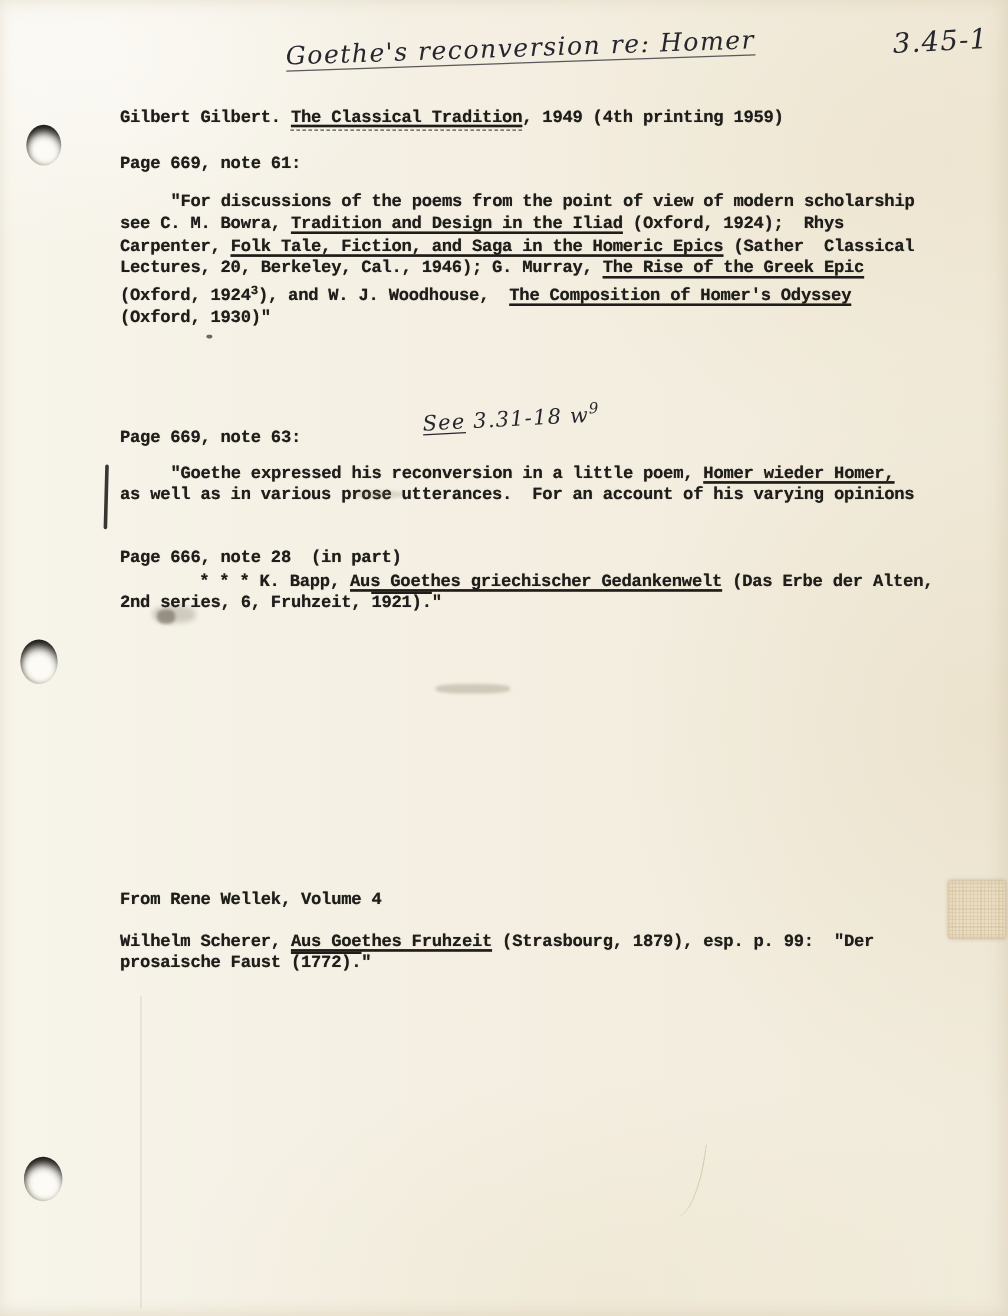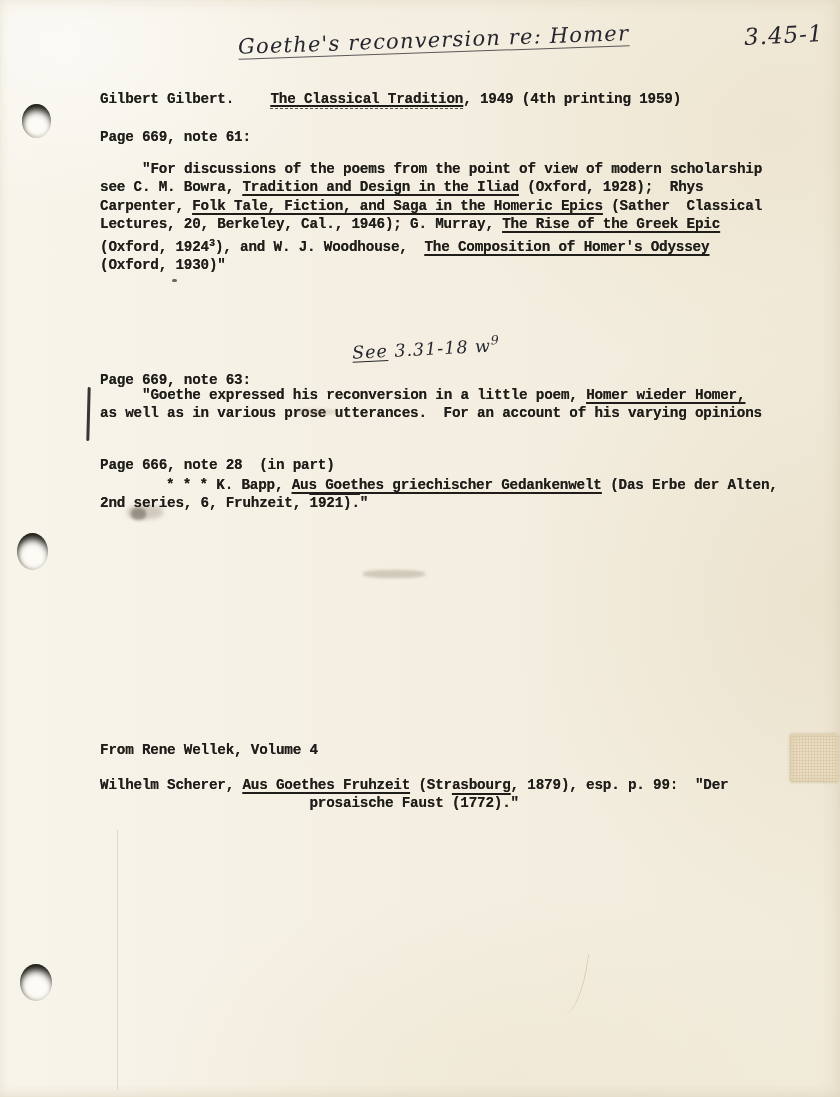--- a/index.html
+++ b/index.html
@@ -19,21 +19,21 @@
   .typed{
     position:absolute;left:100px;color:#1e1d1a;font-weight:700;
     font-size:14.3px;line-height:18.4px;letter-spacing:-0.2px;
     text-shadow:0 0 0.6px rgba(35,32,28,0.75);
   }
   .line{white-space:pre;}
   .ind1{padding-left:42px;}
   .ind2{padding-left:66px;}
   .u{text-decoration:underline;text-decoration-thickness:1.5px;text-underline-offset:3px;}
   .u2{text-decoration:underline;text-decoration-thickness:1.6px;text-underline-offset:2px;
-      border-bottom:1px dashed rgba(30,28,24,0.75);padding-bottom:1px;margin-left:28px;}
+      border-bottom:1px dashed rgba(30,28,24,0.75);padding-bottom:1px;}
   .ov{text-decoration:overline;text-decoration-thickness:1.5px;}
   .sup{font-size:0.72em;vertical-align:5px;}
   
   .hand{
     position:absolute;font-family:"DejaVu Serif",serif;font-style:italic;color:#26262e;
   }
   .header{left:238px;top:28px;font-size:21px;letter-spacing:1.2px;transform:rotate(-2deg);
     text-decoration:underline;text-decoration-thickness:1px;text-underline-offset:5px;
     text-decoration-color:rgba(38,38,46,0.75);}
   .catalog{left:744px;top:22px;font-size:23px;letter-spacing:1px;transform:rotate(-3deg);}
@@ -65,45 +65,45 @@
   .tape{position:absolute;left:790px;top:734px;width:48px;height:48px;border-radius:2px;
     background-color:#e9dcc0;
     background-image:
       repeating-linear-gradient(0deg, rgba(198,178,138,0.28) 0 1px, rgba(0,0,0,0) 1px 3px),
       repeating-linear-gradient(90deg, rgba(198,178,138,0.28) 0 1px, rgba(0,0,0,0) 1px 3px);
     box-shadow:0 0 3px rgba(165,145,105,0.55), inset 0 0 6px rgba(210,190,150,0.5);}
   
   .src{top:90px;}
   .lbl61{top:128px;}
   .p61{top:160px;}
-  .lbl63{top:371px;}
+  .lbl63{top:356px;}
   .p63{top:386px;}
   .lbl28{top:456px;}
   .p28{top:476px;}
   .wellek{top:741px;}
-  .pscherer{top:776px;text-align:center;}
+  .pscherer{top:776px;}
 </style>
 </head>
 <body>
 
 <div class="sheet">
 
   <div class="hole hole1"></div>
   <div class="hole hole2"></div>
   <div class="hole hole3"></div>
 
   <div class="hand header">Goethe's reconversion re: Homer</div>
   <div class="hand catalog">3.45-1</div>
 
   <div class="typed src line"><span>Gilbert Gilbert. </span><span class="u2">The Classical Tradition</span><span>, 1949 (4th printing 1959)</span></div>
 
   <div class="typed lbl61 line">Page 669, note 61:</div>
   <div class="typed p61">
     <div class="line ind1"><span>"For discussions of the poems from the point of view of modern scholarship</span></div>
-    <div class="line"><span>see C. M. Bowra, </span><span class="u">Tradition and Design in the Iliad</span><span> (Oxford, 1928);  Rhys</span></div>
+    <div class="line"><span>see C. M. Bowra, </span><span class="u">Tradition and Design in the Iliad</span><span> (Oxford, 1924);  Rhys</span></div>
     <div class="line"><span>Carpenter, </span><span class="u">Folk Tale, Fiction, and Saga in the Homeric Epics</span><span> (Sather  Classical</span></div>
     <div class="line"><span>Lectures, 20, Berkeley, Cal., 1946); G. Murray, </span><span class="u">The Rise of the Greek Epic</span></div>
     <div class="line"><span>(Oxford, 1924</span><span class="sup">3</span><span>), and W. J. Woodhouse,  </span><span class="u">The Composition of Homer's Odyssey</span></div>
     <div class="line"><span>(Oxford, 1930)"</span></div>
   </div>
   <div class="speck1"></div>
 
   <div class="typed lbl63 line">Page 669, note 63:</div>
   <div class="hand seenote"><span class="u">See</span><span> 3.31-18 w</span><span class="sup">9</span></div>
   <div class="marginmark"></div>

